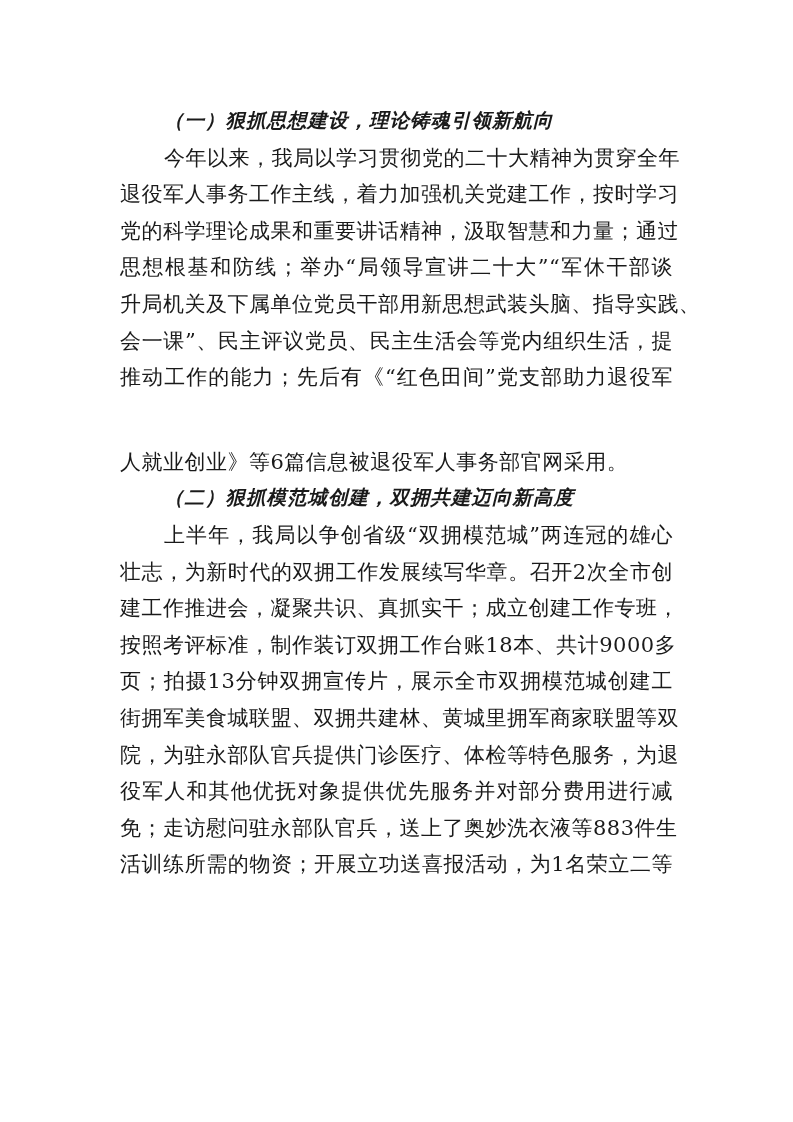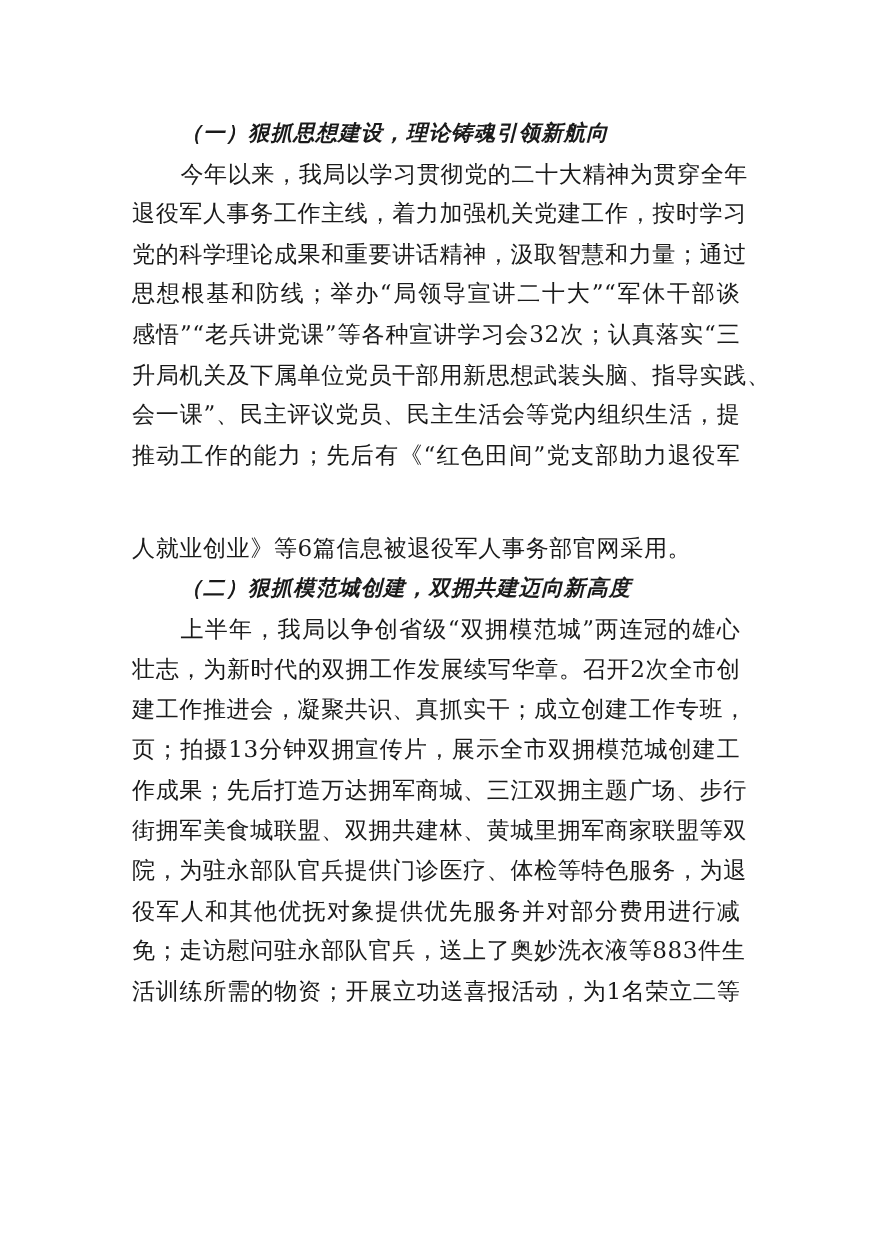--- a/index.html
+++ b/index.html
@@ -19,30 +19,29 @@
 </style>
 </head>
 <body>
 
 <div class="page">
   <div class="line heading">（一）狠抓思想建设，理论铸魂引领新航向</div>
   <div class="line indent">今年以来，我局以学习贯彻党的二十大精神为贯穿全年</div>
   <div class="line">退役军人事务工作主线，着力加强机关党建工作，按时学习</div>
   <div class="line">党的科学理论成果和重要讲话精神，汲取智慧和力量；通过</div>
   <div class="line">思想根基和防线；举办“局领导宣讲二十大”“军休干部谈</div>
-  <div class="line">感悟”“老兵讲党课”等各种宣讲学习会32次；认真落实“三</div>
   <div class="line">升局机关及下属单位党员干部用新思想武装头脑、指导实践、</div>
   <div class="line">会一课”、民主评议党员、民主生活会等党内组织生活，提</div>
   <div class="line">推动工作的能力；先后有《“红色田间”党支部助力退役军</div>
   <div class="line last">人就业创业》等6篇信息被退役军人事务部官网采用。</div>
 
   <div class="line heading">（二）狠抓模范城创建，双拥共建迈向新高度</div>
   <div class="line indent">上半年，我局以争创省级“双拥模范城”两连冠的雄心</div>
   <div class="line">壮志，为新时代的双拥工作发展续写华章。召开2次全市创</div>
   <div class="line">建工作推进会，凝聚共识、真抓实干；成立创建工作专班，</div>
+  <div class="line">按照考评标准，制作装订双拥工作台账18本、共计9000多</div>
   <div class="line">页；拍摄13分钟双拥宣传片，展示全市双拥模范城创建工</div>
-  <div class="line">作成果；先后打造万达拥军商城、三江双拥主题广场、步行</div>
   <div class="line">街拥军美食城联盟、双拥共建林、黄城里拥军商家联盟等双</div>
   <div class="line">院，为驻永部队官兵提供门诊医疗、体检等特色服务，为退</div>
   <div class="line">役军人和其他优抚对象提供优先服务并对部分费用进行减</div>
   <div class="line">免；走访慰问驻永部队官兵，送上了奥妙洗衣液等883件生</div>
   <div class="line">活训练所需的物资；开展立功送喜报活动，为1名荣立二等</div>
 </div>
 
 </body></html>

